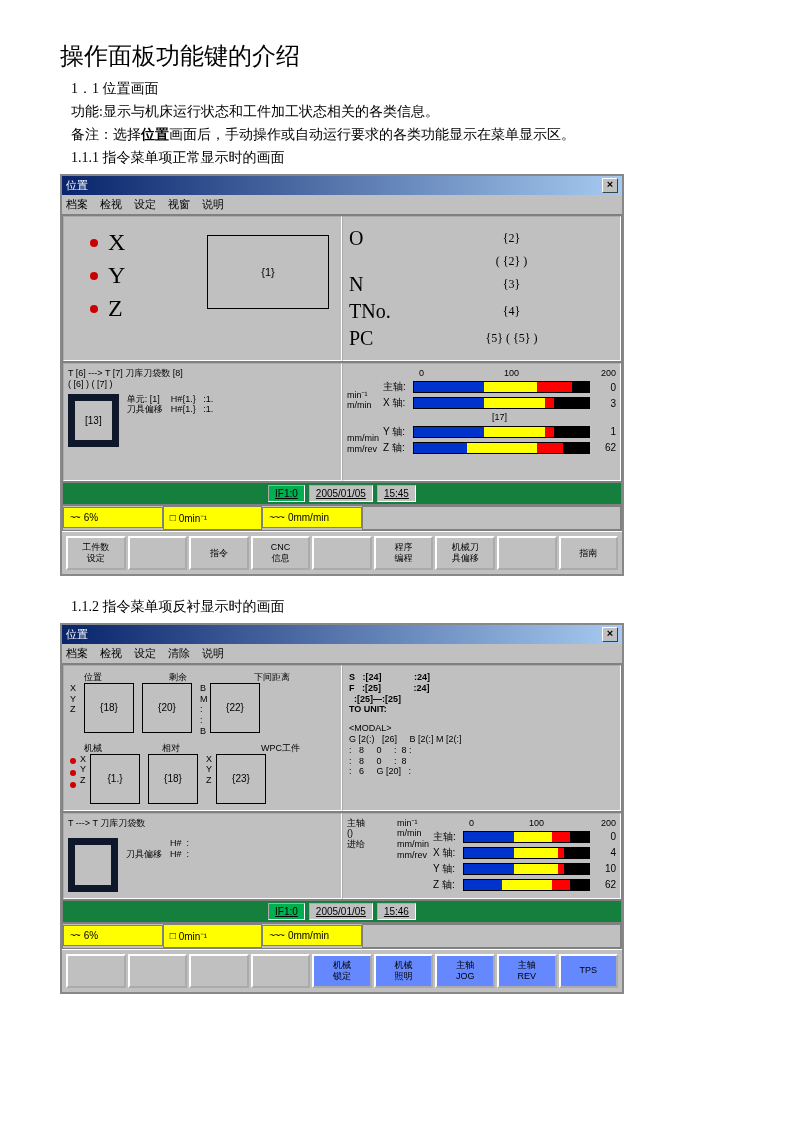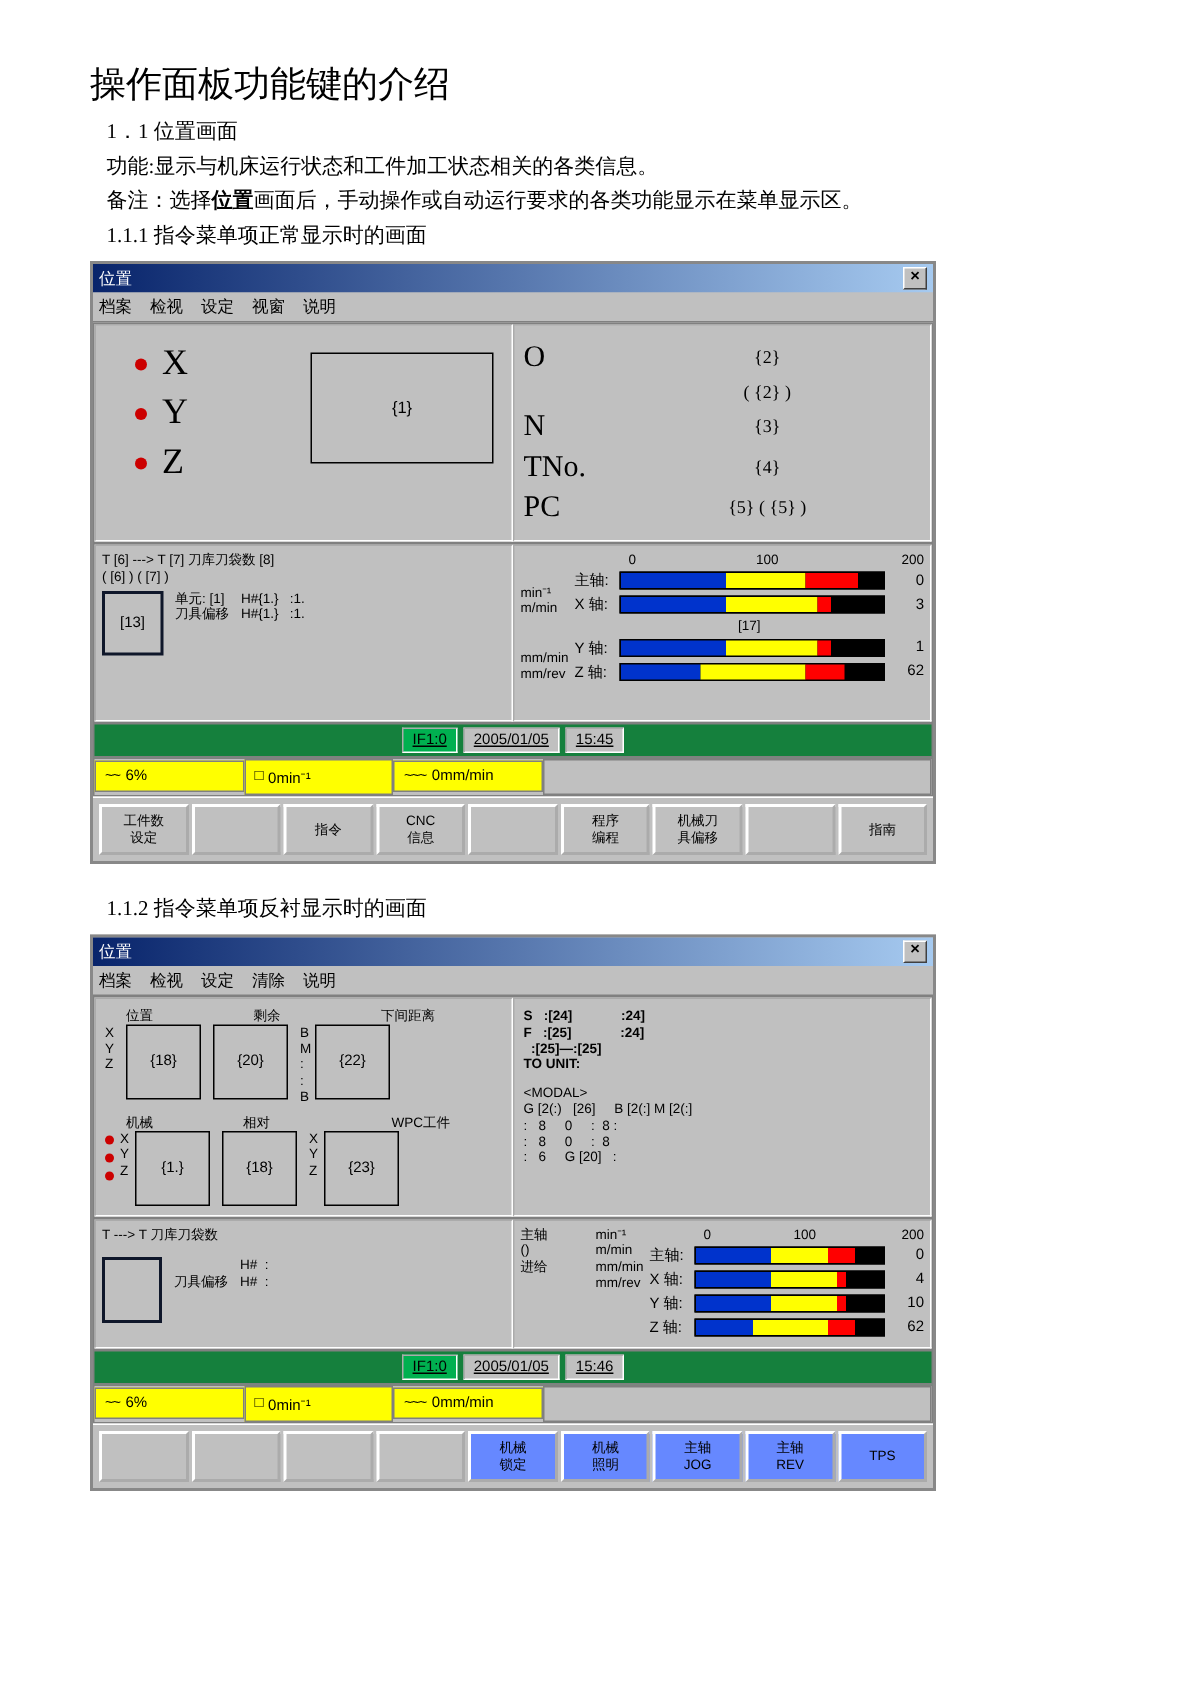--- a/index.html
+++ b/index.html
@@ -84,21 +84,21 @@
     background: #c0c0c0;
     font-size: 10px;
   }
   .lower-left, .lower-right {
     width: 50%;
     border: 1px inset #fff;
     padding: 4px;
     position: relative;
   }
   .tiny-box {
-    border: 2px solid #0f172a;
+    border: 7px solid #0f172a;
     display: inline-block;
     padding: 14px 10px;
     background: #c0c0c0;
   }
   .smallsquare {
     border: 1px solid #000;
     width: 48px; height: 48px;
     display: inline-block;
     text-align: center;
     line-height: 48px;

